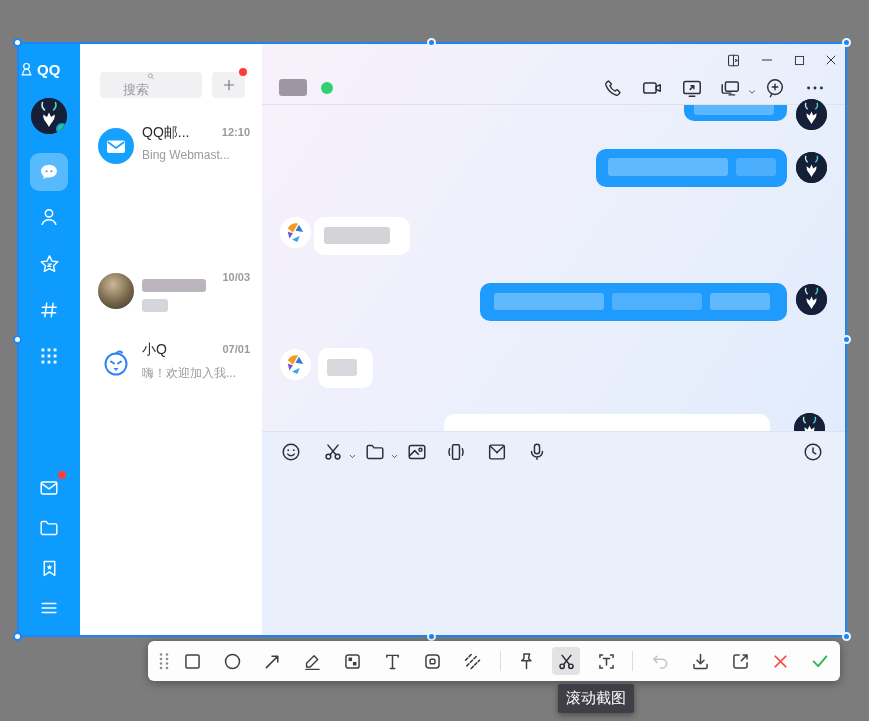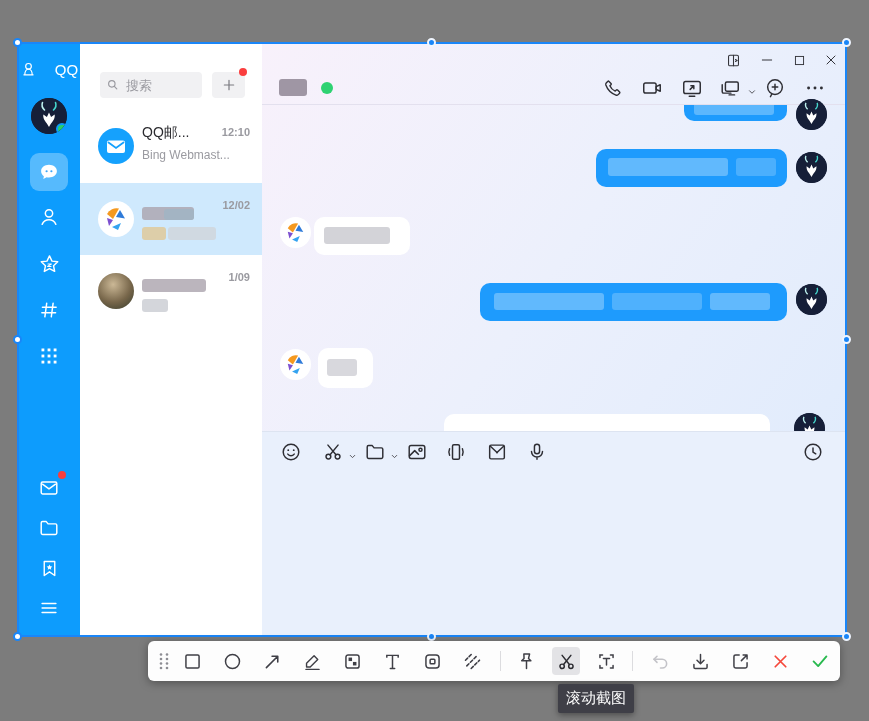--- a/index.html
+++ b/index.html
@@ -4,31 +4,31 @@
 <style>
   html,body{margin:0;padding:0;background:#555;}
   *{box-sizing:border-box;font-family:"Liberation Sans","DejaVu Sans",sans-serif;}
   .stage{position:relative;width:869px;height:721px;background:#7c7c7c;overflow:hidden;margin:0 auto;}
 
   
   .app-window{position:absolute;left:18px;top:43px;width:828px;height:593px;background:#fff;display:flex;overflow:hidden;}
 
   
   .nav{position:relative;width:62px;height:100%;background:#0d9cfd;flex:none;}
-  .nav .logo{position:absolute;left:0;top:18px;width:62px;display:flex;align-items:center;justify-content:center;gap:18px;color:#fff;font-weight:normal;font-size:15px;}
+  .nav .logo{position:absolute;left:0;top:18px;width:62px;display:flex;align-items:center;gap:2px;color:#fff;font-weight:bold;font-size:15px;}
   .nav-avatar{position:absolute;left:13px;top:55px;width:36px;height:36px;border-radius:50%;background:#161f38;overflow:hidden;}
   .nav-avatar .dot{position:absolute;right:-1px;bottom:-1px;width:12px;height:12px;border-radius:50%;background:#27d06b;border:2px solid #0d9cfd;}
   .nav-item{position:absolute;left:12px;width:38px;height:38px;display:flex;align-items:center;justify-content:center;color:#fff;cursor:pointer;}
   .nav-item.sel{background:rgba(255,255,255,.30);border-radius:9px;}
   .rel{position:relative;}
   .red-dot{position:absolute;width:8px;height:8px;border-radius:50%;background:#fa3e3e;}
 
   
   .chat-list{position:relative;width:182px;height:100%;background:#fff;flex:none;}
-  .search-box{position:absolute;left:20px;top:29px;width:102px;height:26px;background:#f1f1f3;border-radius:4px;display:flex;align-items:center;padding:0 6px;color:#9a9aa0;}
+  .search-box{position:absolute;left:20px;top:29px;width:102px;height:26px;background:#f1f1f3;border-radius:4px;display:flex;align-items:center;padding:0 6px;color:#9a9aa0;flex-direction:column;}
   .search-box input{border:0;background:transparent;outline:none;width:64px;font-size:13px;color:#555;margin-left:4px;}
   .search-box input::placeholder{color:#9a9aa0;}
   .add-btn{position:absolute;left:132px;top:29px;width:33px;height:26px;background:#f1f1f3;border-radius:4px;display:flex;align-items:center;justify-content:center;color:#7a7a80;cursor:pointer;}
   .add-red{position:absolute;left:159px;top:25px;width:8px;height:8px;border-radius:50%;background:#fa3e3e;}
   .cl-item{position:absolute;left:0;width:182px;height:72px;cursor:pointer;}
   .cl-item.sel{background:#cfe9fd;}
   .cl-avatar{position:absolute;left:18px;top:50%;margin-top:-18px;width:36px;height:36px;border-radius:50%;overflow:hidden;}
   .cl-title{position:absolute;left:62px;top:14px;font-size:14px;color:#2b2b2f;max-width:76px;white-space:nowrap;overflow:hidden;}
   .cl-time{position:absolute;right:12px;top:16px;font-size:11px;color:#9a9aa0;font-weight:bold;}
   .cl-prev{position:absolute;left:62px;top:38px;font-size:12px;color:#9a9aa0;max-width:108px;white-space:nowrap;overflow:hidden;}
@@ -187,44 +187,41 @@
           <svg width="36" height="36" viewBox="0 0 36 36">
             <rect x="9" y="12.5" width="18" height="12.5" rx="2" fill="#fff"></rect>
             <path d="m10.5 14.5 7.5 5.5 7.5-5.5" stroke="#15a1fd" stroke-width="1.8" fill="none" stroke-linecap="round"></path>
           </svg>
         </div>
         <div class="cl-title">QQ邮...</div>
         <div class="cl-time">12:10</div>
         <div class="cl-prev">Bing Webmast...</div>
       </div>
 
-      <div class="cl-item sel" style="top:140px">
-        <div class="cl-avatar" style="background:#fff">
-          <svg width="36" height="36" viewBox="0 0 36 36">
-            <circle cx="18" cy="18" r="17" fill="#fff"></circle>
-            <path d="M9 13a10.5 10.5 0 0 1 12-5.5L15 18z" fill="#f5991f"></path>
-            <path d="m22 9 5 8.5-9-1.5z" fill="#2f7bd9"></path>
-            <path d="m14 26 9-4-3 7z" fill="#34a3f0"></path>
-            <path d="m9 17 6 2-4 6z" fill="#7c4fd0"></path>
-          </svg>
-        </div>
-        <div class="blob" style="left:62px;top:24px;width:52px;height:13px"></div>
-        <div class="blob" style="left:84px;top:26px;width:30px;height:11px;background:#9fb5c4"></div>
-        <div class="cl-time">12/02</div>
-        <div class="blob" style="left:62px;top:44px;width:24px;height:13px;background:#e0c794"></div>
-        <div class="blob" style="left:88px;top:44px;width:48px;height:13px;background:#cfd4da"></div>
-      </div>
 
       <div class="cl-item" style="top:212px">
         <div class="cl-avatar" style="background:radial-gradient(circle at 42% 32%, #cbb896, #77664a 55%, #33392a)"></div>
         <div class="blob" style="left:62px;top:24px;width:64px;height:13px"></div>
-        <div class="cl-time">1/09</div>
+        <div class="cl-time">10/03</div>
         <div class="blob" style="left:62px;top:44px;width:26px;height:13px;background:#c9ccd2"></div>
       </div>
 
+      <div class="cl-item" style="top:284px">
+        <div class="cl-avatar" style="background:#fff">
+          <svg width="36" height="36" viewBox="0 0 36 36" fill="none" stroke="#2f86f6" stroke-width="2" stroke-linecap="round">
+            <circle cx="18" cy="19" r="10.5"></circle>
+            <path d="m13 16.5 3 2M23 16.5l-3 2"></path>
+            <path d="M15.5 23h5l-2.5 3z" fill="#2f86f6" stroke="none"></path>
+            <path d="M18 8.5c2-2.5 4.5-2.5 6-1"></path>
+          </svg>
+        </div>
+        <div class="cl-title">小Q</div>
+        <div class="cl-time">07/01</div>
+        <div class="cl-prev">嗨！欢迎加入我...</div>
+      </div>
     </section>
 
     <section class="chat">
       <div class="chat-header">
         <div class="title-blob"></div>
         <div class="online-dot"></div>
 
         <div class="win-ctl" style="left:457px">
           <svg width="17" height="17" viewBox="0 0 24 24" fill="none" stroke="currentColor" stroke-width="1.5" stroke-linecap="round">
             <rect x="5" y="4.5" width="14" height="15" rx="2"></rect>

